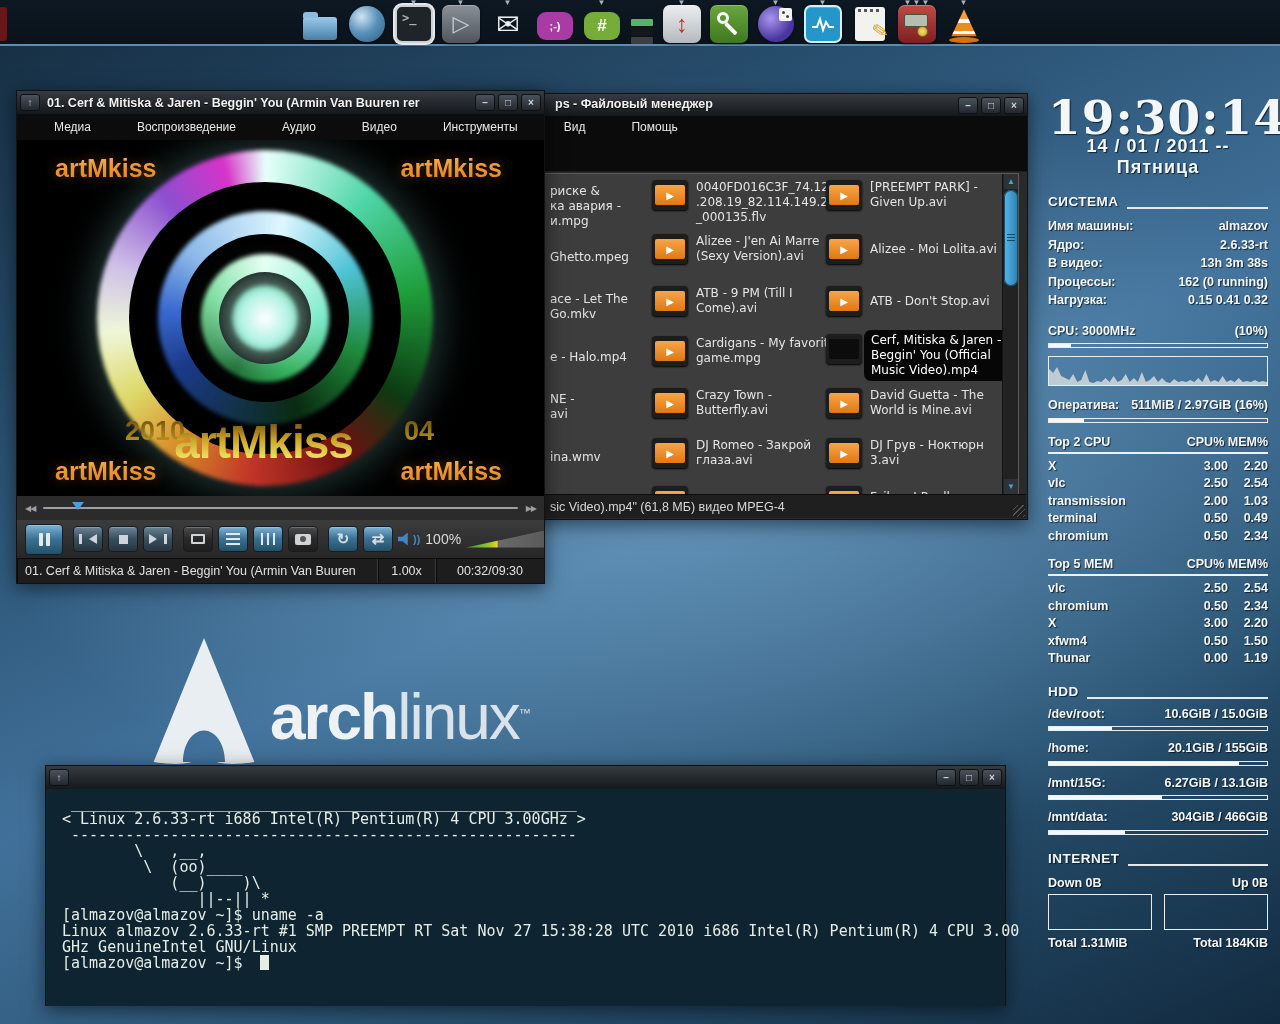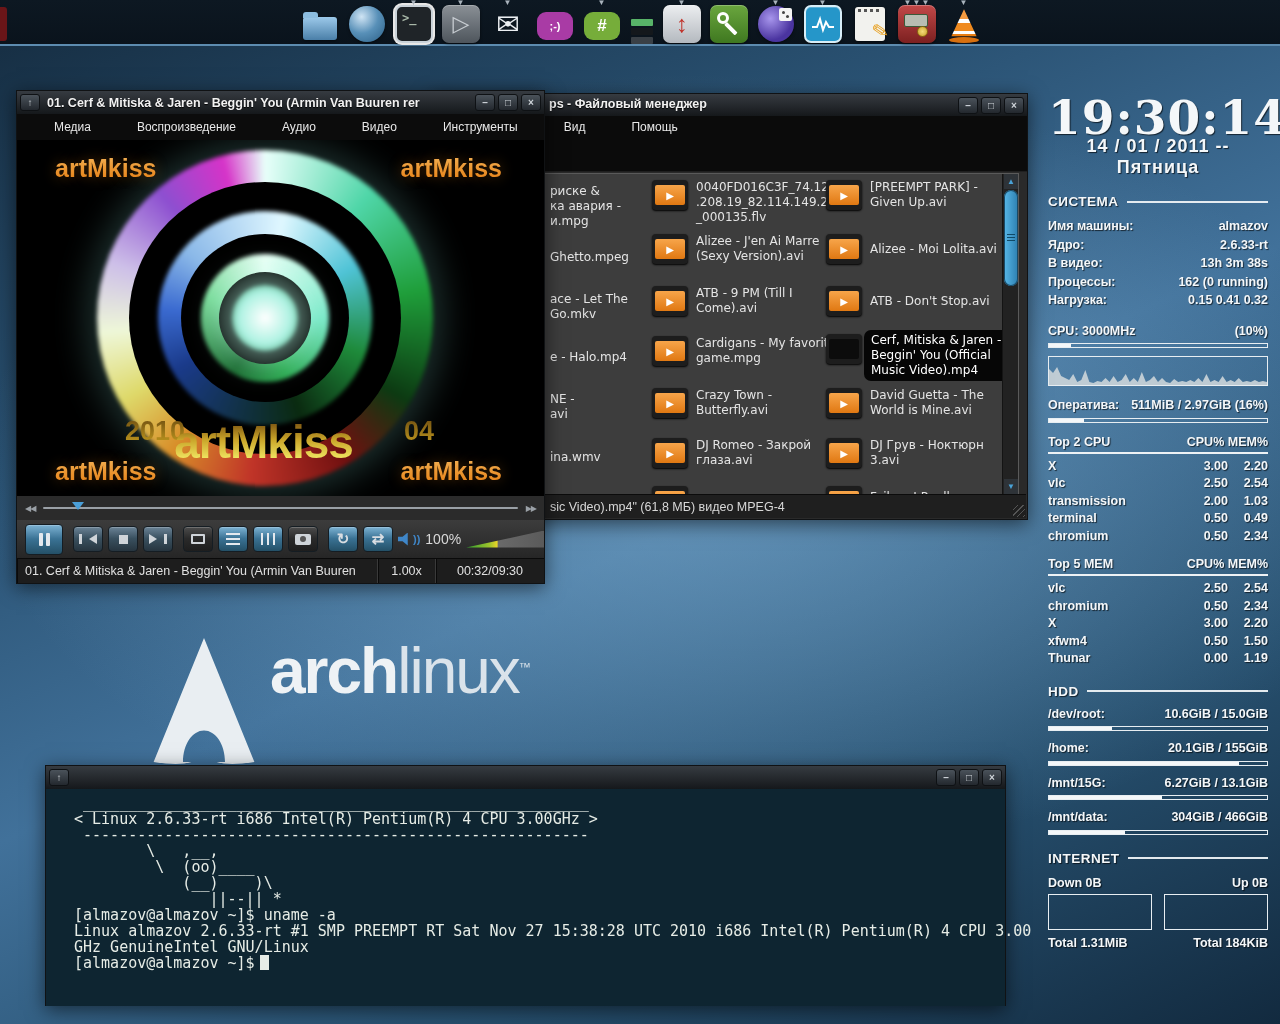--- a/index.html
+++ b/index.html
@@ -115,21 +115,21 @@
     background:linear-gradient(90deg,#2f9e2f 0%,#9cc22c 30%,#e8d428 40%,#6a6a6a 41%,#5a5a5a 100%); }
   .statusrow { height:25px; background:#1d1d1d; display:flex; align-items:stretch; border-top:1px solid #0a0a0a; }
   .statusrow > div { display:flex; align-items:center; font-size:12.5px; color:#e0e0e0; border-right:1px solid #3a3a3a; box-shadow:inset 1px 0 0 #0a0a0a; padding:0 8px; white-space:nowrap; overflow:hidden;}
   .st-title { flex:1; }
   .st-rate { width:58px; justify-content:center; }
   .st-time { width:108px; justify-content:center; border-right:none !important; }
 
   
   #fm { left:430px; top:93px; width:598px; height:427px; z-index:2; background:#2a2a2a; }
   #fm .titlebar { height:22px; }
-  .fm-title { position:absolute; left:118px; top:3px; }
+  .fm-title { position:absolute; left:124px; top:3px; }
   .fm-toolbar { height:56px; background:#0b0b0b; border-bottom:1px solid #1f1f1f; }
   .fileview { position:absolute; left:8px; right:8px; top:79px; height:322px; background:#3d3d3d; border:1px solid #5a5a5a; overflow:hidden; }
   .fcell { position:absolute; width:190px; }
   .film { position:absolute; left:0; top:0; width:36px; height:30px; background:#1d1d1d; border-radius:4px; box-shadow:0 1px 2px #000; }
   .film::before { content:""; position:absolute; left:3px; right:3px; top:5px; bottom:5px; background:linear-gradient(#f7a54a,#e07812); border-radius:2px; }
   .film::after { content:"▶"; position:absolute; inset:0; display:flex; align-items:center; justify-content:center; color:#fff; font-size:10px; }
   .film.dark::before { background:#0c0c0c; }
   .film.dark::after { content:""; }
   .flabel { position:absolute; left:44px; top:0; width:142px; font-family:"DejaVu Sans",sans-serif; font-size:12px; line-height:15px; color:#e4e4e4; overflow-wrap:anywhere; }
   .flabel.frag { left:94px; width:92px; }
@@ -137,39 +137,39 @@
   .scrollbar { position:absolute; right:0; top:0; bottom:0; width:16px; background:#222; border-left:1px solid #141414; }
   .sb-btn { position:absolute; left:1px; width:14px; height:15px; background:#2e3338; color:#4aa3d8; font-size:8px; text-align:center; line-height:15px; }
   .sb-thumb { position:absolute; left:1px; top:16px; width:14px; height:96px; border-radius:7px; background:linear-gradient(90deg,#57b7e8,#2d7fb0); box-shadow:inset 0 0 0 1px #1a4a66; }
   .sb-grip { position:absolute; left:3px; top:44px; width:8px; height:1px; background:#104a68; box-shadow:0 3px 0 #104a68, 0 6px 0 #104a68; }
   .fm-status { position:absolute; left:1px; right:1px; bottom:1px; height:24px; background:#1f1f1f; border-top:1px solid #0c0c0c;
     font-size:12.5px; color:#d8d8d8; line-height:24px; padding-left:118px; white-space:nowrap; overflow:hidden; }
   .grip { position:absolute; right:2px; bottom:2px; width:12px; height:12px;
     background:repeating-linear-gradient(135deg, transparent 0 3px, #555 3px 4px); }
 
   
-  .arch { position:absolute; left:150px; top:638px; display:flex; gap:12px; z-index:1; }
+  .arch { position:absolute; left:150px; top:638px; display:flex; align-items:flex-end; gap:12px; z-index:1; }
   .arch-text { font-size:64px; letter-spacing:-2px; line-height:58px; padding-bottom:18px; color:#eef2f5; }
   .arch-text b { font-weight:bold; }
   .arch-text span { font-weight:normal; color:#e2e9ef; opacity:.95; }
   .arch-tm { font-size:12px; vertical-align:super; opacity:.8; }
 
   
   #term { left:45px; top:765px; width:961px; height:241px; z-index:2; background:#0e2531; }
   #term .titlebar { height:23px; }
   .term-title { position:absolute; left:0; right:0; text-align:center; }
   .term-body { position:relative; height:217px; background:#0e2531; font-family:"DejaVu Sans Mono",monospace; }
-  .term-body pre { font-family:inherit; font-size:15px; line-height:16px; color:#e6ece6; padding:6px 28px; }
+  .term-body pre { font-family:inherit; font-size:15px; line-height:16px; color:#e6ece6; padding:6px 16px; }
   .cursor { position:absolute; left:calc(12px + 21ch); top:166px; width:9px; height:15px; background:#e6ece6; }
 
   
   .conky { position:absolute; left:1048px; top:96px; width:220px; z-index:1; color:#f4f7f9; font-size:12.5px; font-weight:bold; text-shadow:1px 1px 1px rgba(0,0,0,.65); }
   .clock { font-family:"DejaVu Serif",serif; font-size:47px; font-weight:bold; text-align:center; line-height:44px; letter-spacing:1px; }
   .cdate { text-align:center; font-size:18px; margin-top:-4px; letter-spacing:1px; }
-  .sec { display:flex; align-items:center; margin-top:16px; font-size:13.5px; letter-spacing:.5px; }
+  .sec { display:flex; margin-top:16px; font-size:13.5px; letter-spacing:.5px; }
   .sec .hline { flex:1; border-bottom:2px solid #eef2f5; margin-left:8px; opacity:.95; }
   .krow { display:flex; justify-content:space-between; line-height:18.5px; font-weight:bold; }
   .kbar { height:5px; border:1px solid #e8eef2; margin:3px 0 6px; position:relative; }
   .kbar i { display:block; height:100%; background:#f4f7f9; }
   .cpu-graph { width:100%; height:30px; border:1px solid #e8eef2; margin:8px 0 10px; display:block; }
   .t5head { display:flex; justify-content:space-between; margin-top:12px; }
   .t5rule { border-bottom:2px solid #eef2f5; margin:3px 0 4px; }
   .t5row { display:flex; line-height:17.5px; }
   .t5row .nm { flex:1; }
   .t5row .v { width:40px; text-align:right; }

